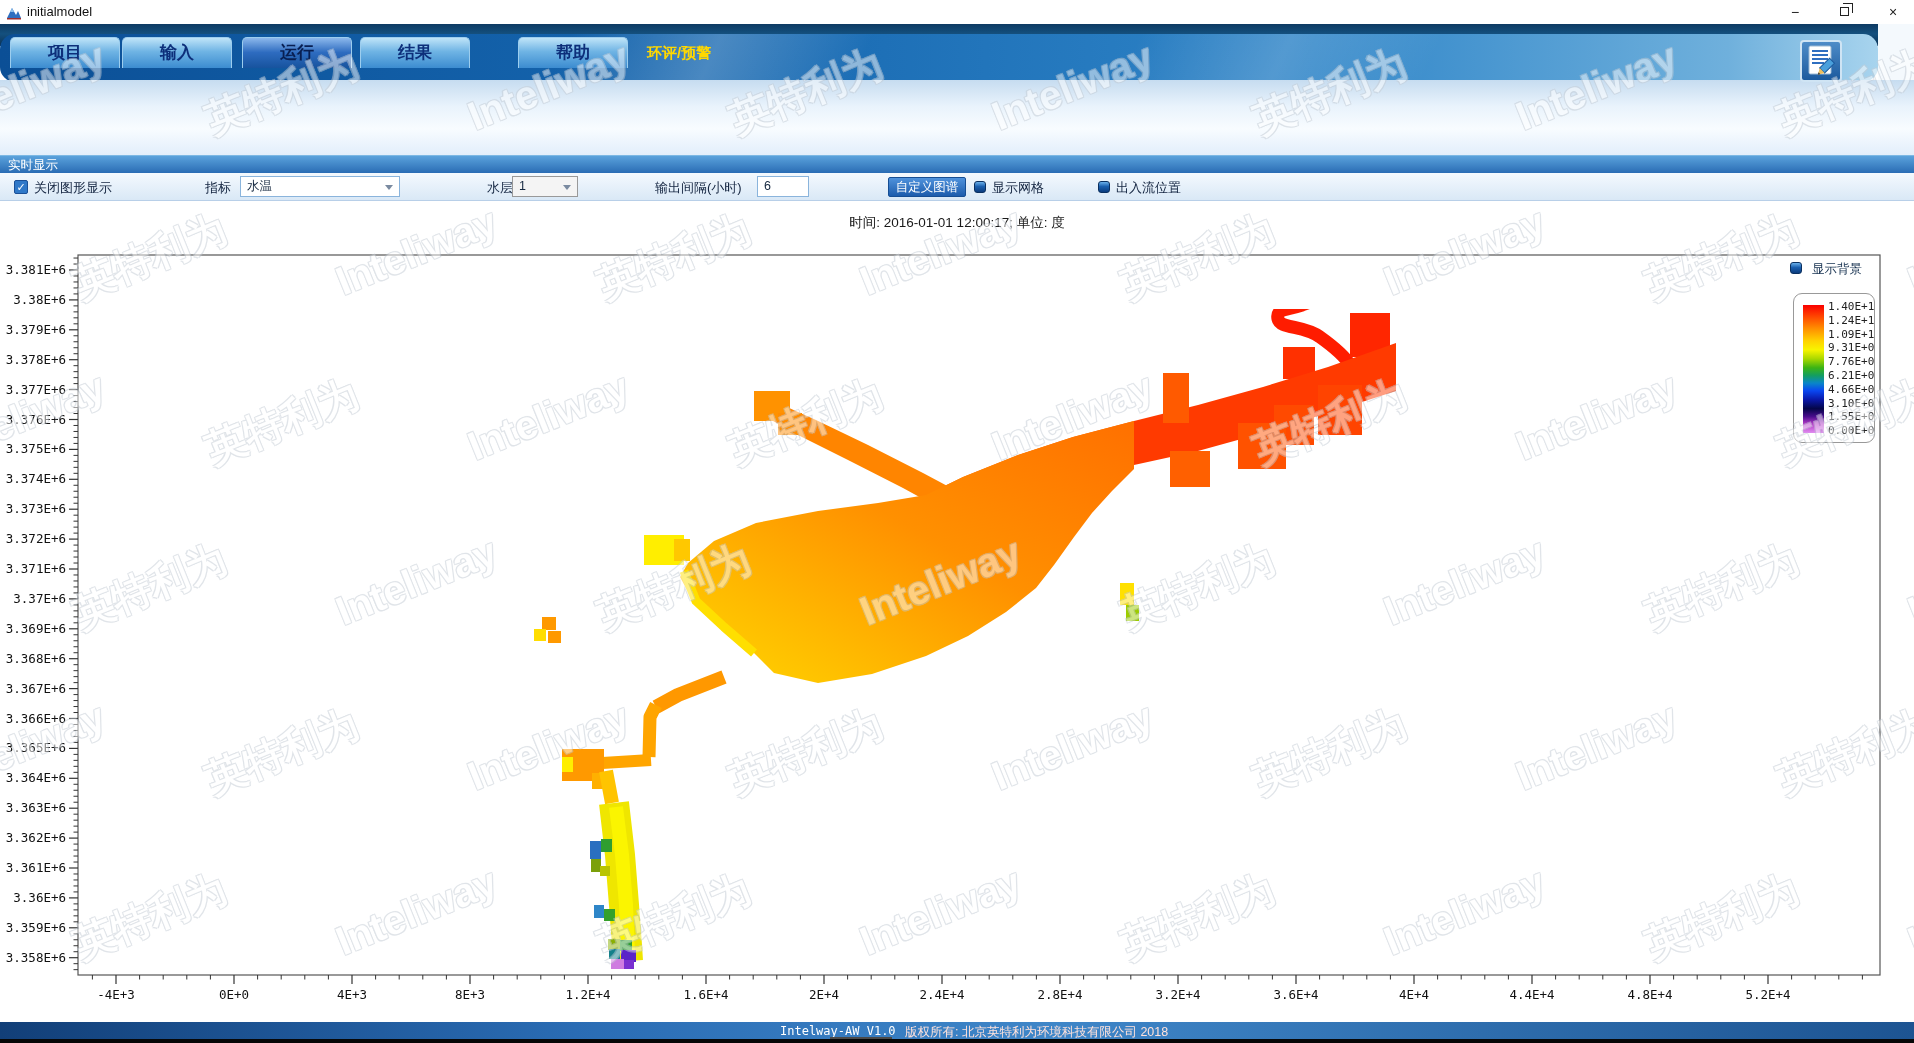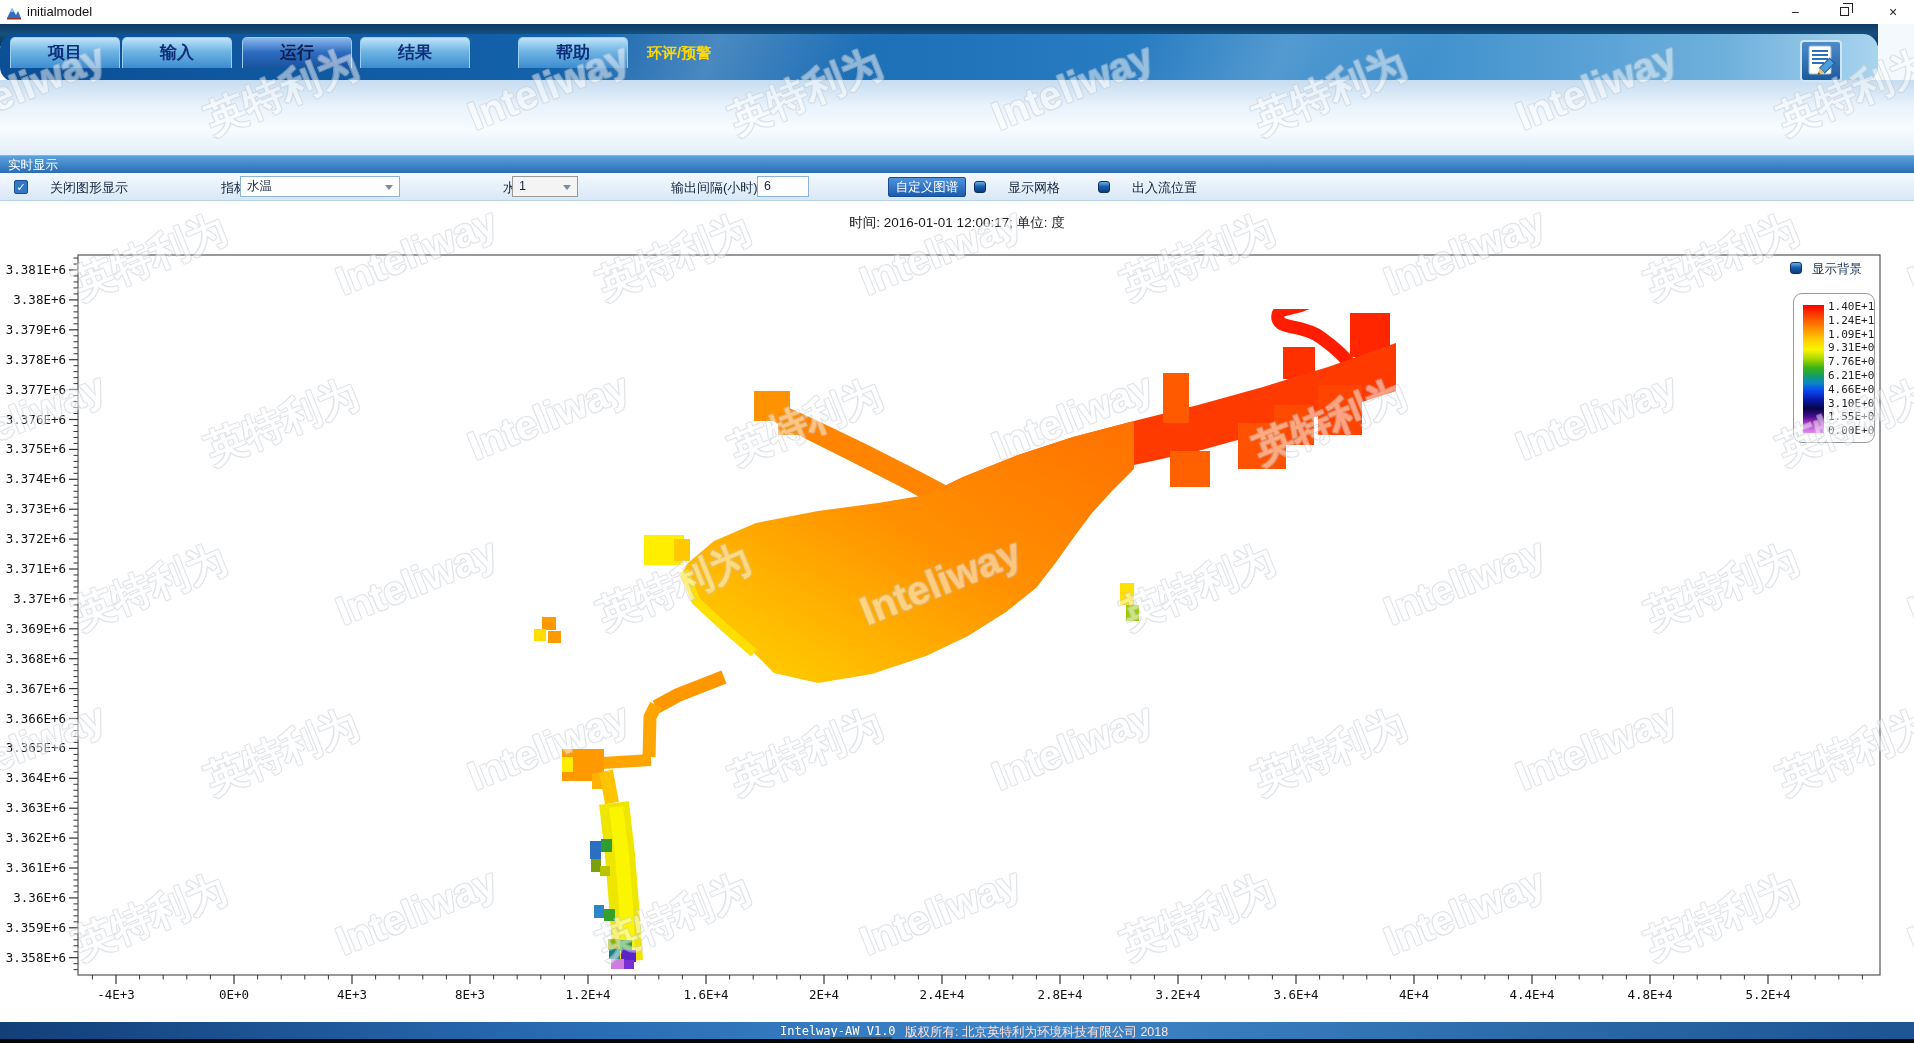--- a/index.html
+++ b/index.html
@@ -57,21 +57,21 @@
     color:#fff; font-size:13px; text-align:center; line-height:22px; box-shadow:inset 0 1px 0 rgba(255,255,255,.35); }
 
   
   .rt-header { position:absolute; left:0; top:155px; width:1914px; height:18px;
     background:linear-gradient(180deg,#5aa2dc,#2a6cb4); border-top:1px solid #7cb8e4;
     color:#fff; font-size:12.5px; line-height:18px; padding-left:8px; }
   .controls { position:absolute; left:0; top:173px; width:1914px; height:28px;
     background:linear-gradient(180deg,#f4f9fe,#d9e8f6); border-bottom:1px solid #b8cfe8; font-size:13px; color:#12233f; }
   .checkbox { position:absolute; left:14px; top:7px; width:14px; height:14px; background:#2f78c8;
     border:1px solid #1a4f96; border-radius:2px; color:#fff; font-size:11px; line-height:13px; text-align:center; }
-  .lbl { position:absolute; top:6px;margin-left:16px; }
+  .lbl { position:absolute; top:6px; }
   .selbox { position:absolute; top:3px; height:21px; background:#fff; border:1px solid #8ab4dc;
     font-size:12.5px; line-height:19px; padding-left:6px; color:#14273f; }
   .caret { position:absolute; right:6px; top:8px; width:0; height:0;
     border-left:4px solid transparent; border-right:4px solid transparent; border-top:5px solid #7a8aa0; }
   .btn-custom { position:absolute; left:888px; top:4px; width:78px; height:20px;
     background:linear-gradient(180deg,#4f92dc,#1d5cac); border:1px solid #164e94; border-radius:2px;
     color:#fff; font-size:12.5px; text-align:center; line-height:18px; }
   .cube { position:absolute; top:8px; width:12px; height:12px; border-radius:3px;
     background:linear-gradient(180deg,#6ab0ea,#1a5fae 45%,#0c3c7e); border:1px solid #0a3060; }
 

